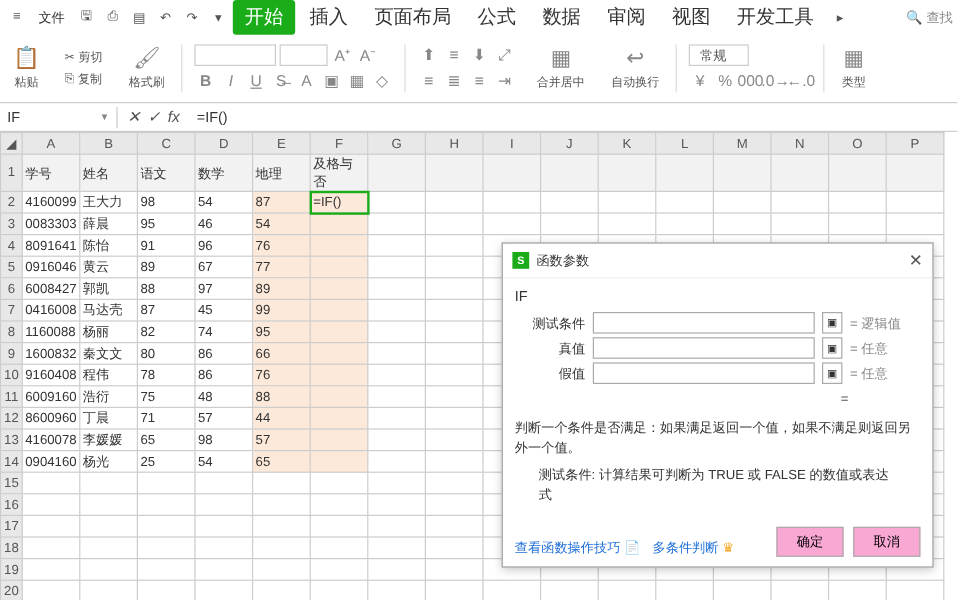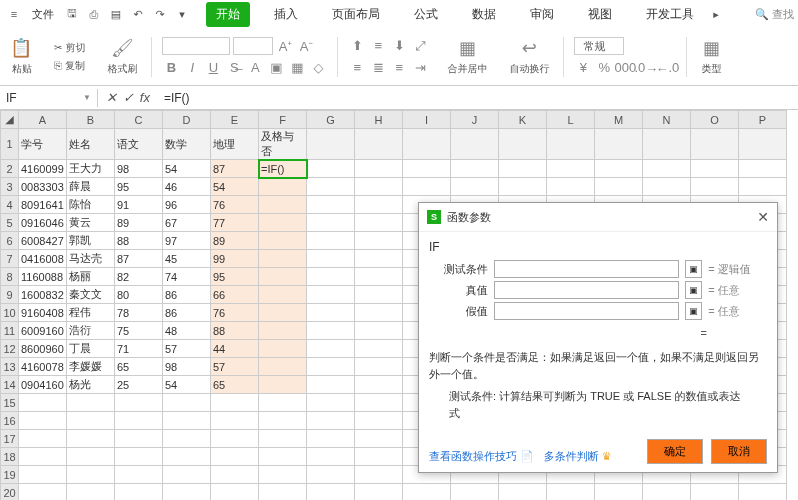--- a/index.html
+++ b/index.html
@@ -2,21 +2,21 @@
 <html><head>
 <meta charset="utf-8">
 <style>
 * { margin: 0; padding: 0; box-sizing: border-box; font-family: "Microsoft YaHei", Arial, sans-serif; }
 body { background: #fff; font-size: 11px; color: #333; overflow: hidden; width: 798px; height: 500px; position: relative; }
 
 
 .menubar { display: flex; align-items: center; height: 28px; background: #fff; padding: 0 4px; gap: 2px; }
 .menubar .menu-btn { padding: 2px 6px; font-size: 11px; cursor: pointer; }
 .menubar .icon-btn { width: 20px; height: 20px; display: flex; align-items: center; justify-content: center; color: #555; }
-.menubar .tab { padding: 4px 10px; font-size: 12px; cursor: pointer; margin-left: 12px; }
+.menubar .tab { padding: 4px 10px; font-size: 16px; cursor: pointer; }
 .menubar .tab.active { background: #1aad19; color: #fff; border-radius: 3px; }
 .menubar .spacer { flex: 1; }
 .menubar .search { display: flex; align-items: center; gap: 3px; color: #888; }
 
 
 .ribbon { display: flex; height: 58px; border-bottom: 1px solid #ccc; padding: 2px 4px; gap: 6px; align-items: center; }
 .ribbon-group { display: flex; flex-direction: column; align-items: center; gap: 2px; font-size: 10px; color: #555; padding: 0 4px; }
 .ribbon-btn { display: flex; align-items: center; gap: 3px; padding: 1px 4px; cursor: pointer; color: #555; white-space: nowrap; }
 .ribbon-sep { width: 1px; height: 40px; background: #ddd; }
 .ribbon .big-icon { font-size: 18px; color: #888; }
@@ -56,21 +56,21 @@
 .dialog .param-row .pick { width: 18px; height: 18px; border: 1px solid #aaa; display: flex; align-items: center; justify-content: center; font-size: 9px; }
 .dialog .param-row .hint { color: #888; width: 60px; }
 .dialog .eq { text-align: right; padding: 4px 60px 4px 0; color: #555; }
 .dialog .desc { color: #333; margin: 6px 0; line-height: 1.5; }
 .dialog .desc2 { color: #333; margin: 4px 20px; line-height: 1.5; }
 .dialog .result { margin: 6px 0; }
 .dialog-foot { display: flex; align-items: flex-end; gap: 10px; padding: 8px 10px; }
 .dialog-foot .link { color: #1e6fd8; cursor: pointer; }
 .dialog-foot .link .crown { color: #f5a623; }
 .dialog-foot .btns { margin-left: auto; display: flex; gap: 8px; }
-.dialog-foot button { padding: 4px 16px; border: 1px solid #aaa; background: #f97316; cursor: pointer; font-size: 11px; }
+.dialog-foot button { padding: 4px 16px; border: 1px solid #aaa; background: #f9a8d4; cursor: pointer; font-size: 11px; }
 </style>
 </head>
 <body>
 
 <div class="menubar">
   <span class="icon-btn">≡</span>
   <span class="menu-btn">文件</span>
   <span class="icon-btn">🖫</span>
   <span class="icon-btn">⎙</span>
   <span class="icon-btn">▤</span>

